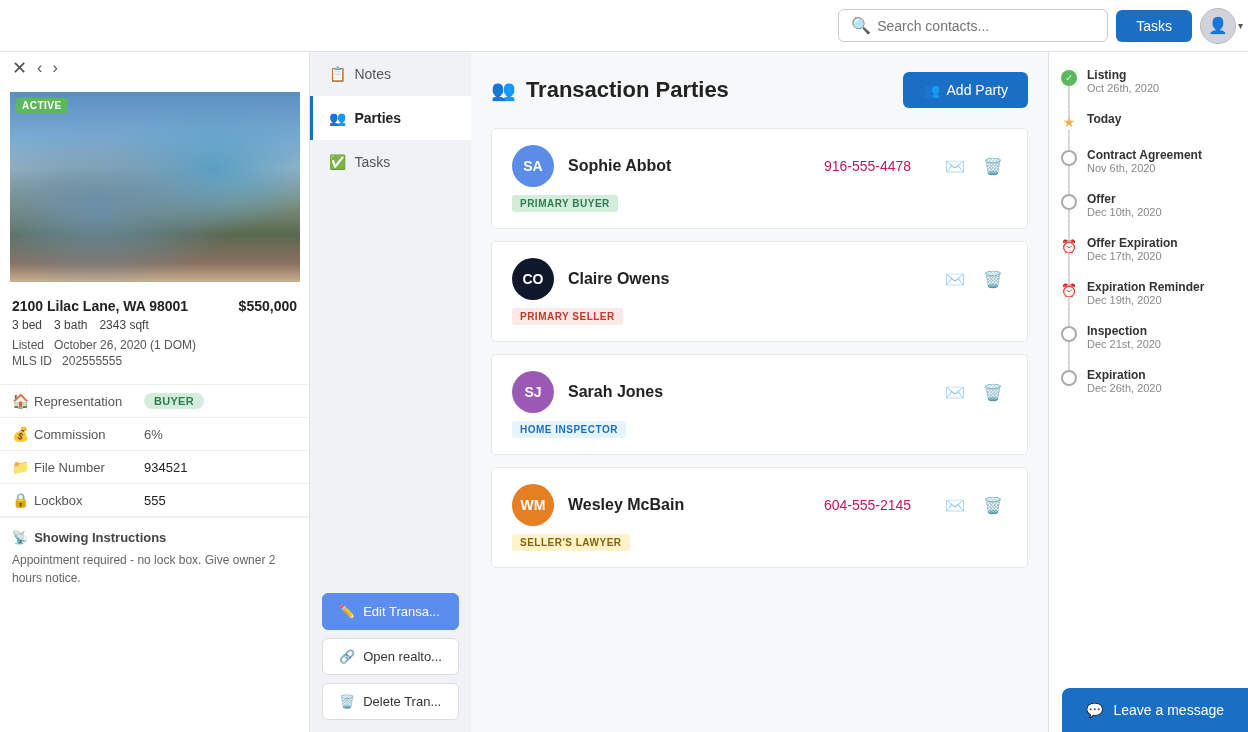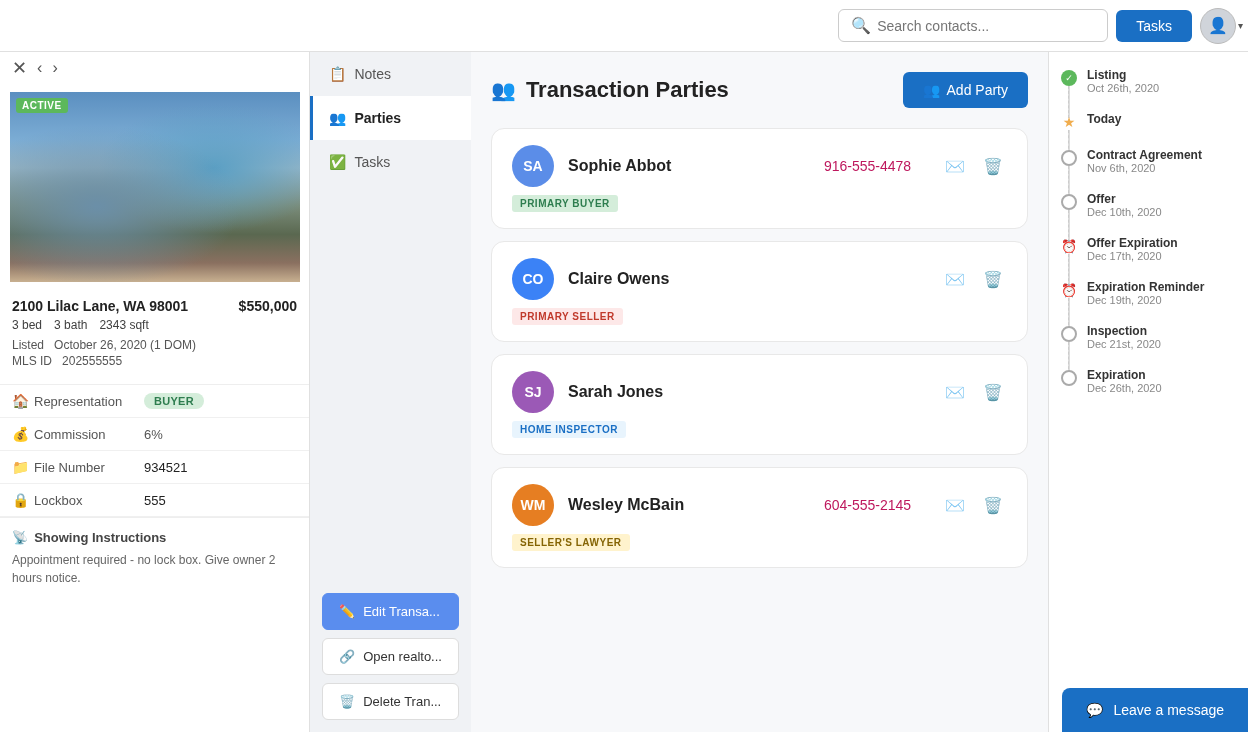--- a/index.html
+++ b/index.html
@@ -53,21 +53,21 @@
     .action-btn.edit { background: #5a8dee; color: #fff; border-color: #5a8dee; }
 
     
     .main-content { flex: 1; background: #f7f8fa; overflow-y: auto; padding: 20px; }
     .transaction-header { display: flex; align-items: center; justify-content: space-between; margin-bottom: 20px; }
     .transaction-title { display: flex; align-items: center; gap: 10px; font-size: 22px; font-weight: 700; color: #222; }
     .transaction-icon { font-size: 20px; color: #555; }
     .add-party-btn { background: #1a6fc4; color: #fff; border: none; border-radius: 6px; padding: 10px 20px; font-size: 14px; cursor: pointer; display: flex; align-items: center; gap: 6px; font-weight: 500; }
 
     
-    .party-card { background: #fff; border-radius: 13px; border: 1px solid #e8e8e8; padding: 16px 20px; margin-bottom: 12px; }
+    .party-card { background: #fff; border-radius: 5px; border: 1px solid #e8e8e8; padding: 16px 20px; margin-bottom: 12px; }
     .party-card-top { display: flex; align-items: center; gap: 14px; }
     .party-avatar { width: 42px; height: 42px; border-radius: 50%; display: flex; align-items: center; justify-content: center; font-size: 14px; font-weight: 700; color: #fff; flex-shrink: 0; }
     .party-name { font-size: 16px; font-weight: 600; color: #222; flex: 1; }
     .party-phone { font-size: 14px; color: #be185d; margin-right: 16px; }
     .party-actions { display: flex; gap: 10px; }
     .party-action-btn { background: none; border: none; cursor: pointer; color: #888; font-size: 16px; padding: 4px; }
     .party-tag { display: inline-block; font-size: 10px; font-weight: 700; padding: 3px 8px; border-radius: 3px; margin-top: 8px; letter-spacing: 0.5px; }
     .tag-buyer { background: #d4edda; color: #2e7d4f; }
     .tag-seller { background: #fde8e8; color: #c0392b; }
     .tag-inspector { background: #e8f4fd; color: #1a6fc4; }
@@ -221,21 +221,21 @@
       <span class="party-phone">916-555-4478</span>
       <div class="party-actions">
         <button class="party-action-btn">✉️</button>
         <button class="party-action-btn">🗑️</button>
       </div>
     </div>
     <span class="party-tag tag-buyer">PRIMARY BUYER</span>
   </div>
         <div class="party-card">
     <div class="party-card-top">
-      <div class="party-avatar" style="background:#3b82f6">CO</div>
+      <div class="party-avatar" style="background:#0f172a">CO</div>
       <span class="party-name">Claire Owens</span>
 
       <div class="party-actions">
         <button class="party-action-btn">✉️</button>
         <button class="party-action-btn">🗑️</button>
       </div>
     </div>
     <span class="party-tag tag-seller">PRIMARY SELLER</span>
   </div>
         <div class="party-card">

